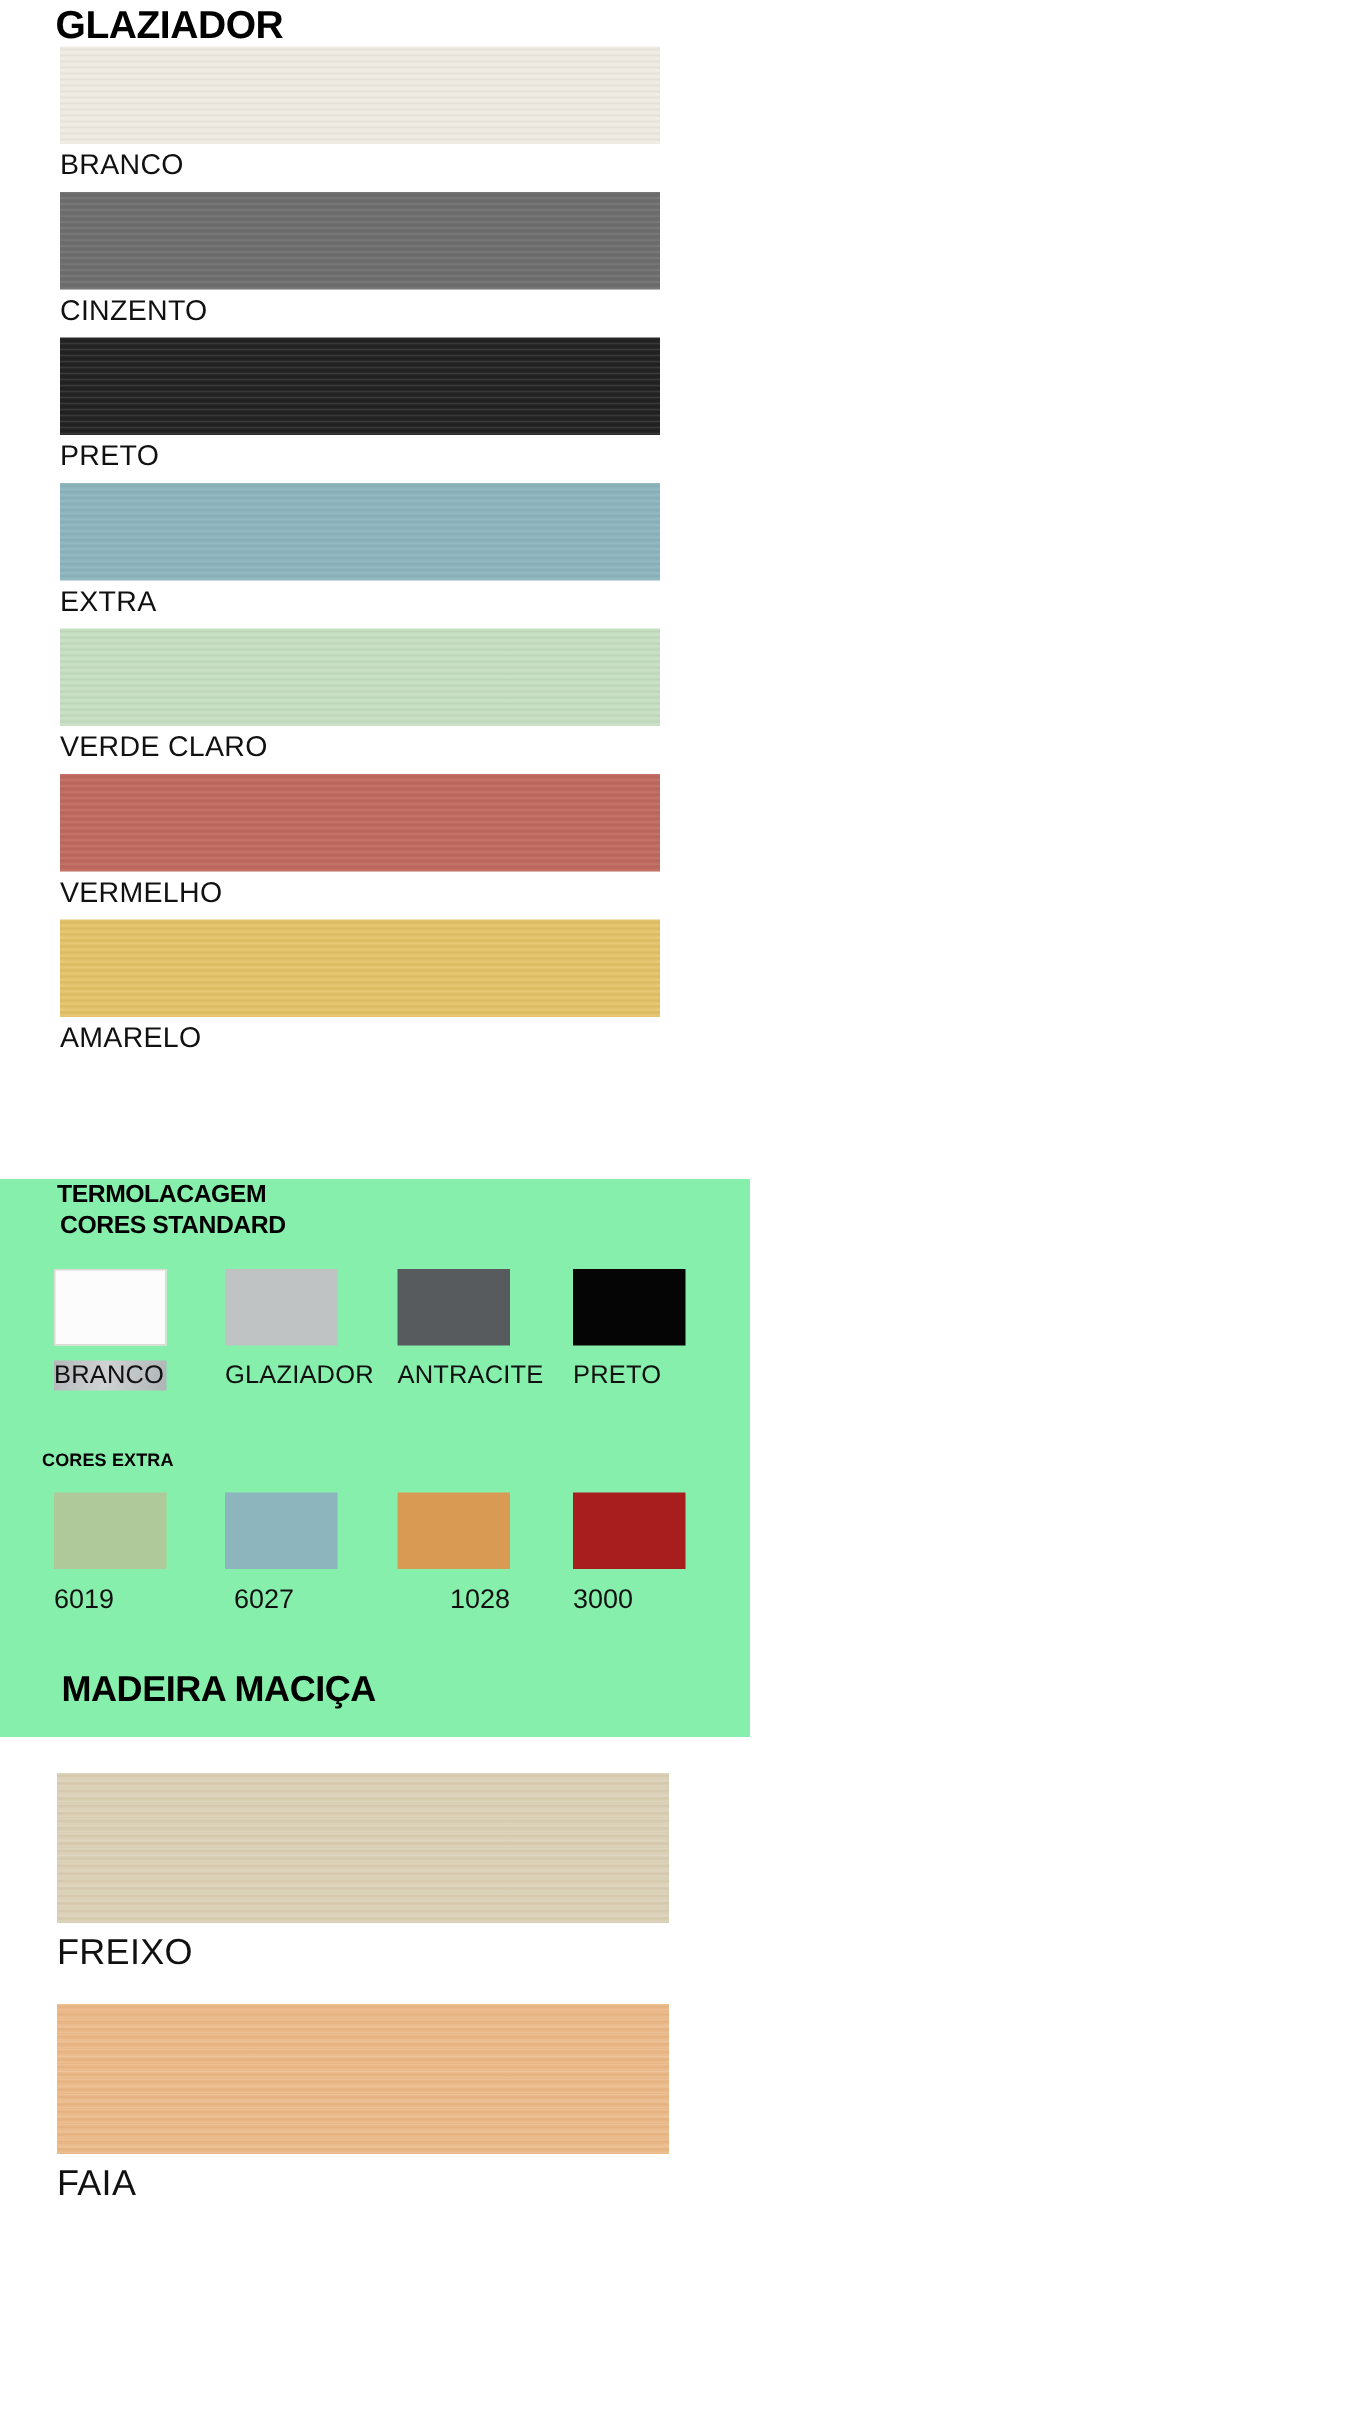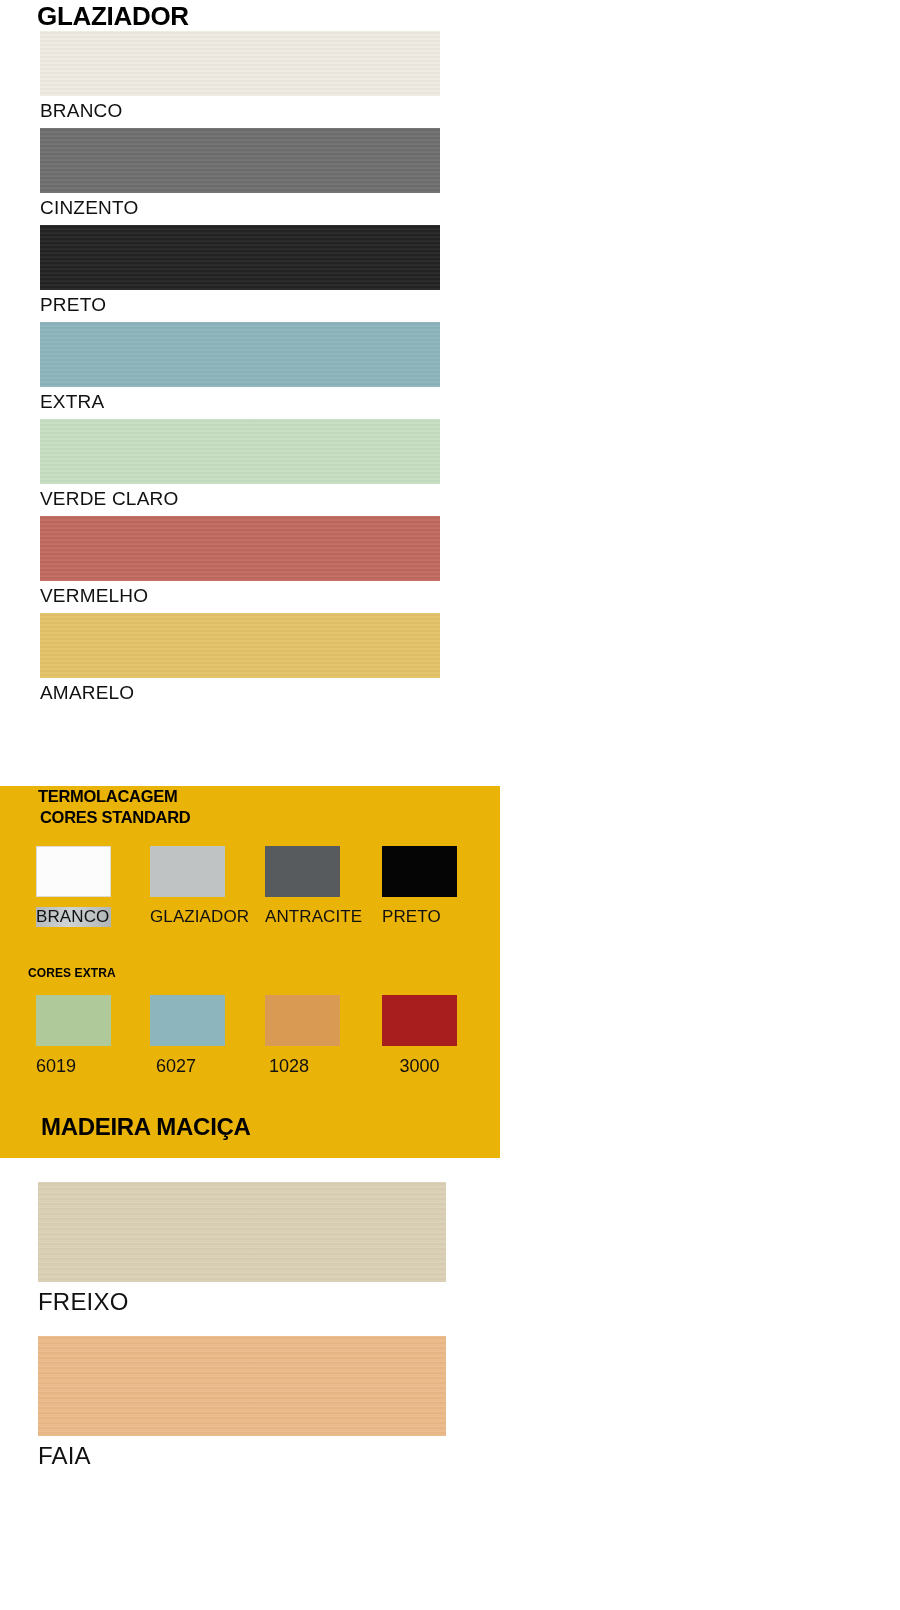--- a/index.html
+++ b/index.html
@@ -67,21 +67,21 @@
     white-space: nowrap;
   }
 
   
   .termo-block {
     position: absolute;
     left: 0;
     top: 786px;
     width: 500px;
     height: 372px;
-    background: #eab308;
+    background: #86efac;
   }
   .termo-title {
     font-size: 16.5px;
     line-height: 21px;
     margin-left: 38px;
   }
   .termo-title.second { margin-left: 40px; }
   .swatch-row {
     position: relative;
     height: 96px;
@@ -235,25 +235,25 @@
 
     <div class="swatch-row sw-row-extra">
       <div class="sw-item" style="left:36px;">
         <span class="sw-chip" style="background-color: rgb(175, 201, 155);"></span>
         <div class="sw-code">6019</div>
       </div>
       <div class="sw-item" style="left:150px;">
         <span class="sw-chip" style="background-color: rgb(140, 181, 190);"></span>
         <div class="sw-code" style="margin-left:6px;">6027</div>
       </div>
-      <div class="sw-item" style="left:265px;">
+      <div class="sw-item" style="left:265px;text-align:right;">
         <span class="sw-chip" style="background-color: rgb(217, 155, 83);"></span>
         <div class="sw-code" style="margin-left:4px;">1028</div>
       </div>
-      <div class="sw-item" style="left:382px;text-align:center;">
+      <div class="sw-item" style="left:382px;">
         <span class="sw-chip" style="background-color: rgb(168, 29, 30);"></span>
         <div class="sw-code">3000</div>
       </div>
     </div>
   </section>
 
   <section class="madeira-block">
     <h1 class="section-title madeira-title">MADEIRA MACIÇA</h1>
 
     <div class="wood-row" style="margin-top:40px;">

